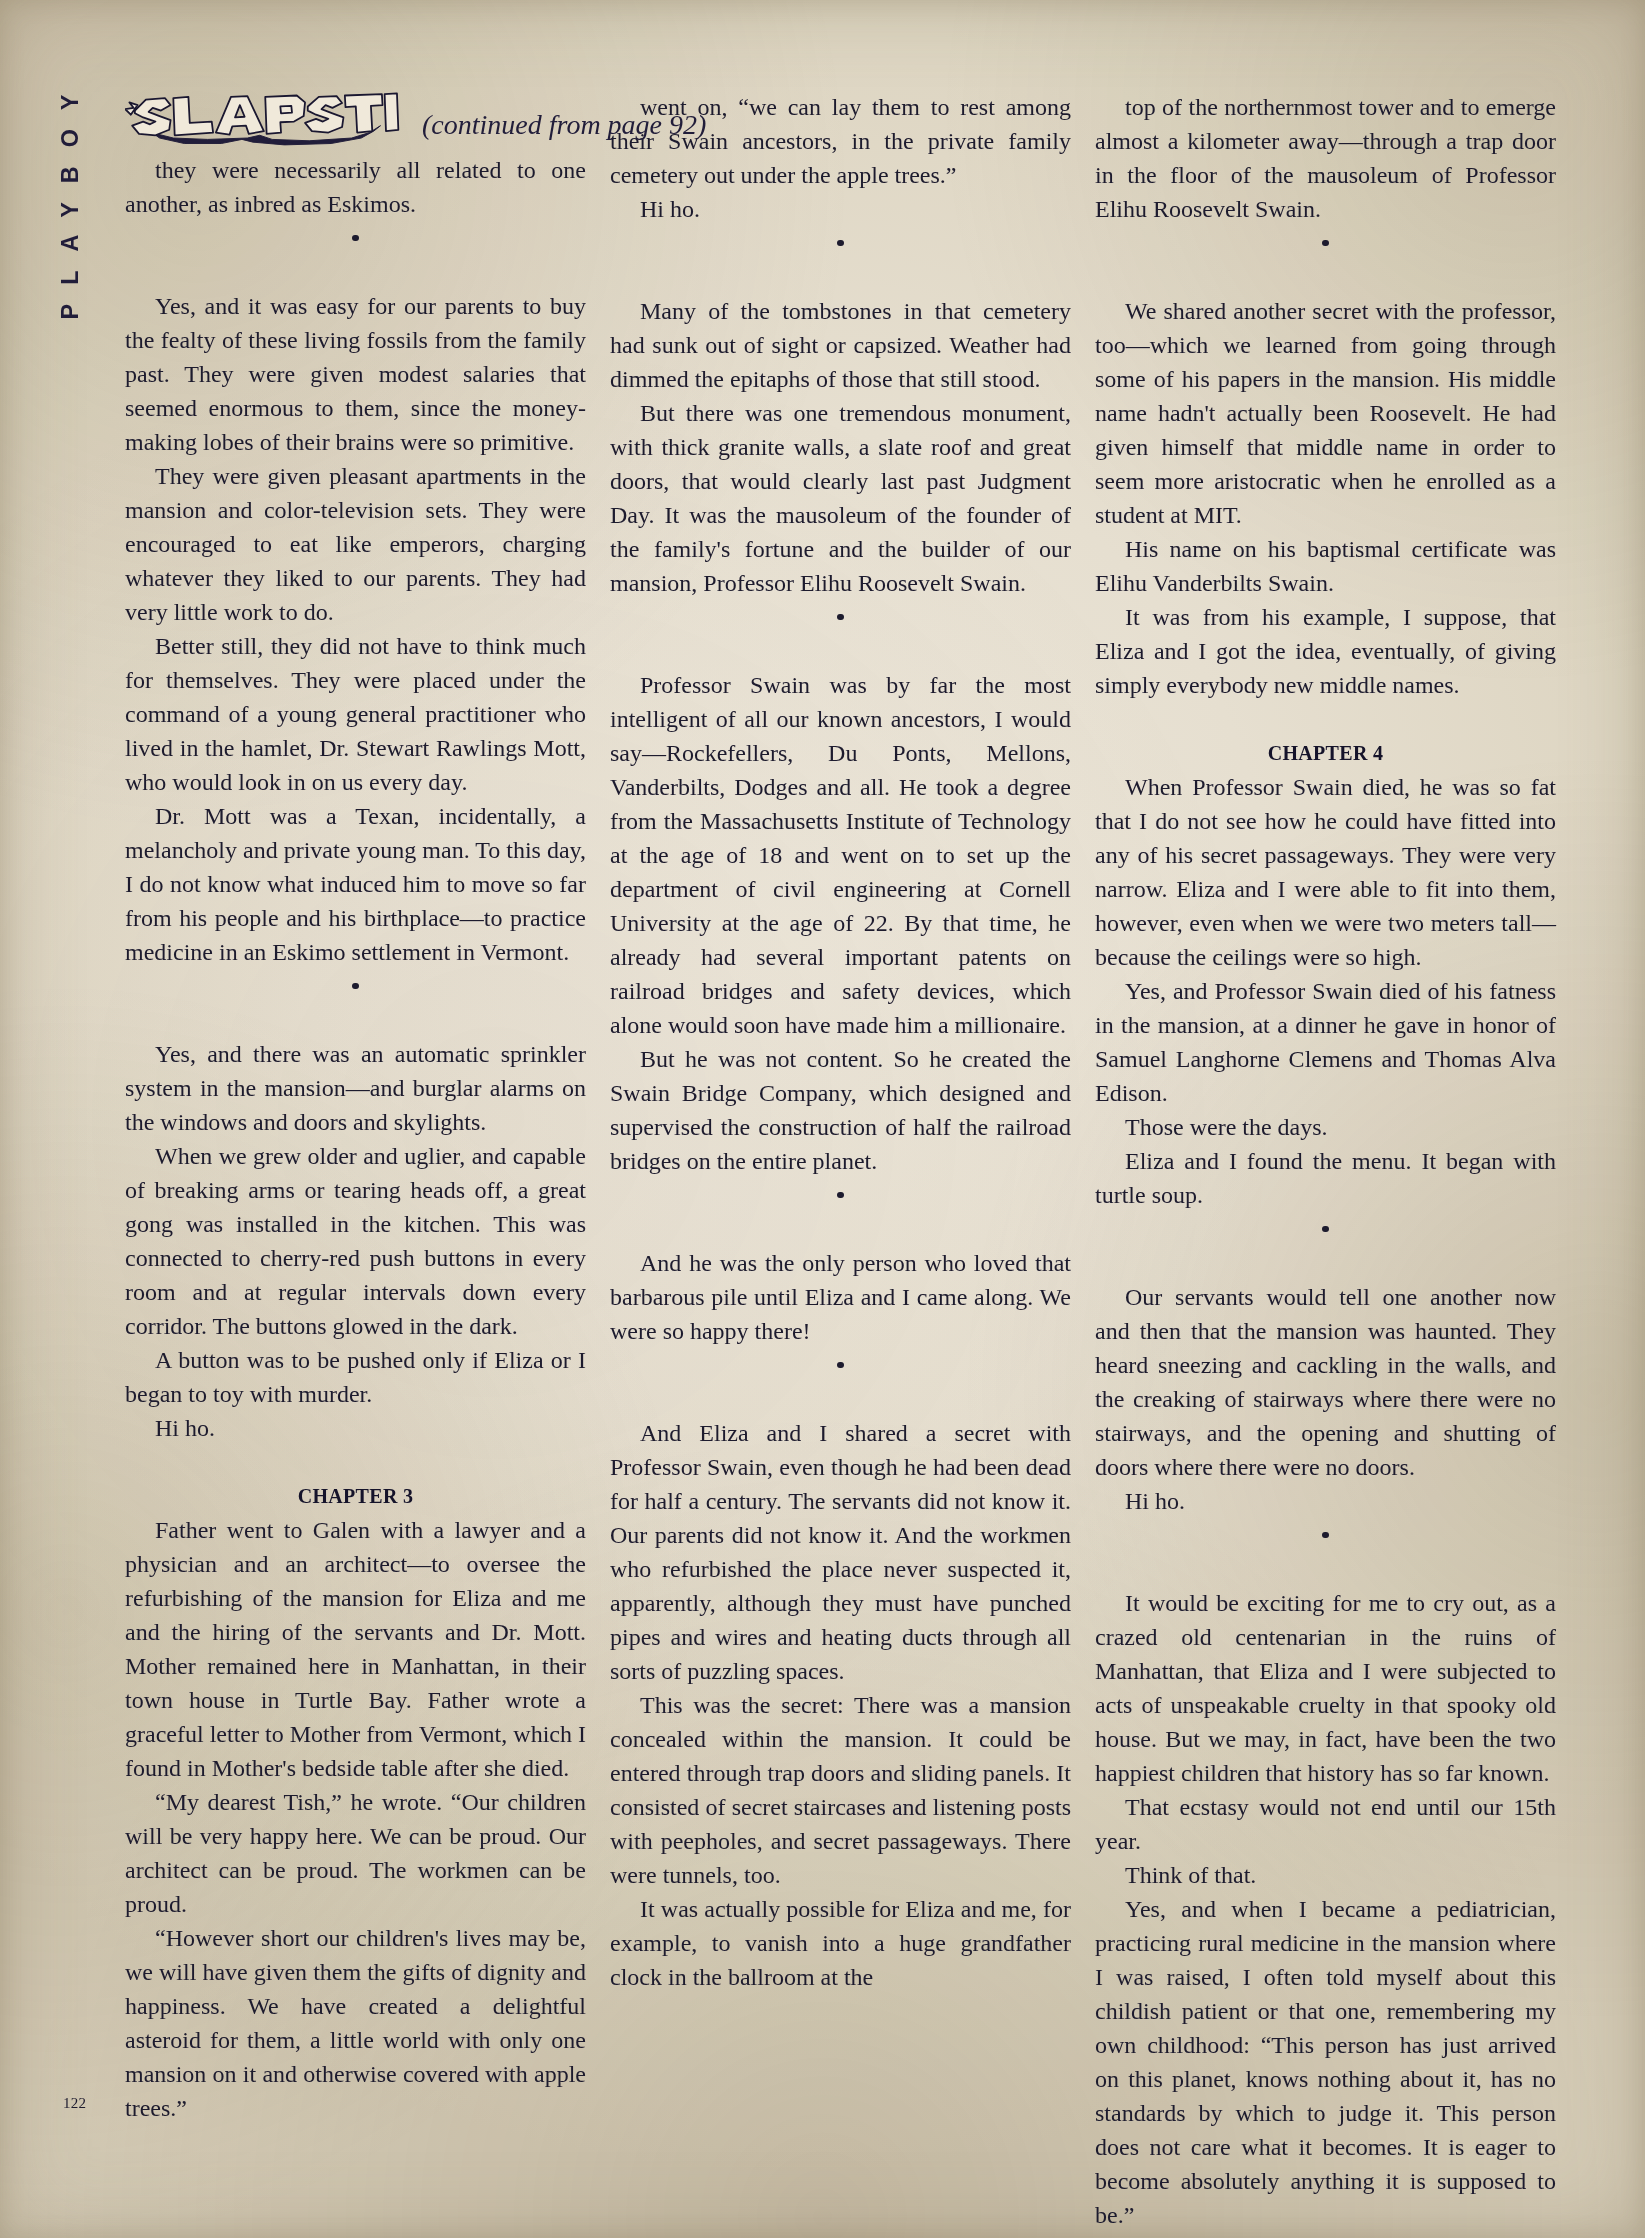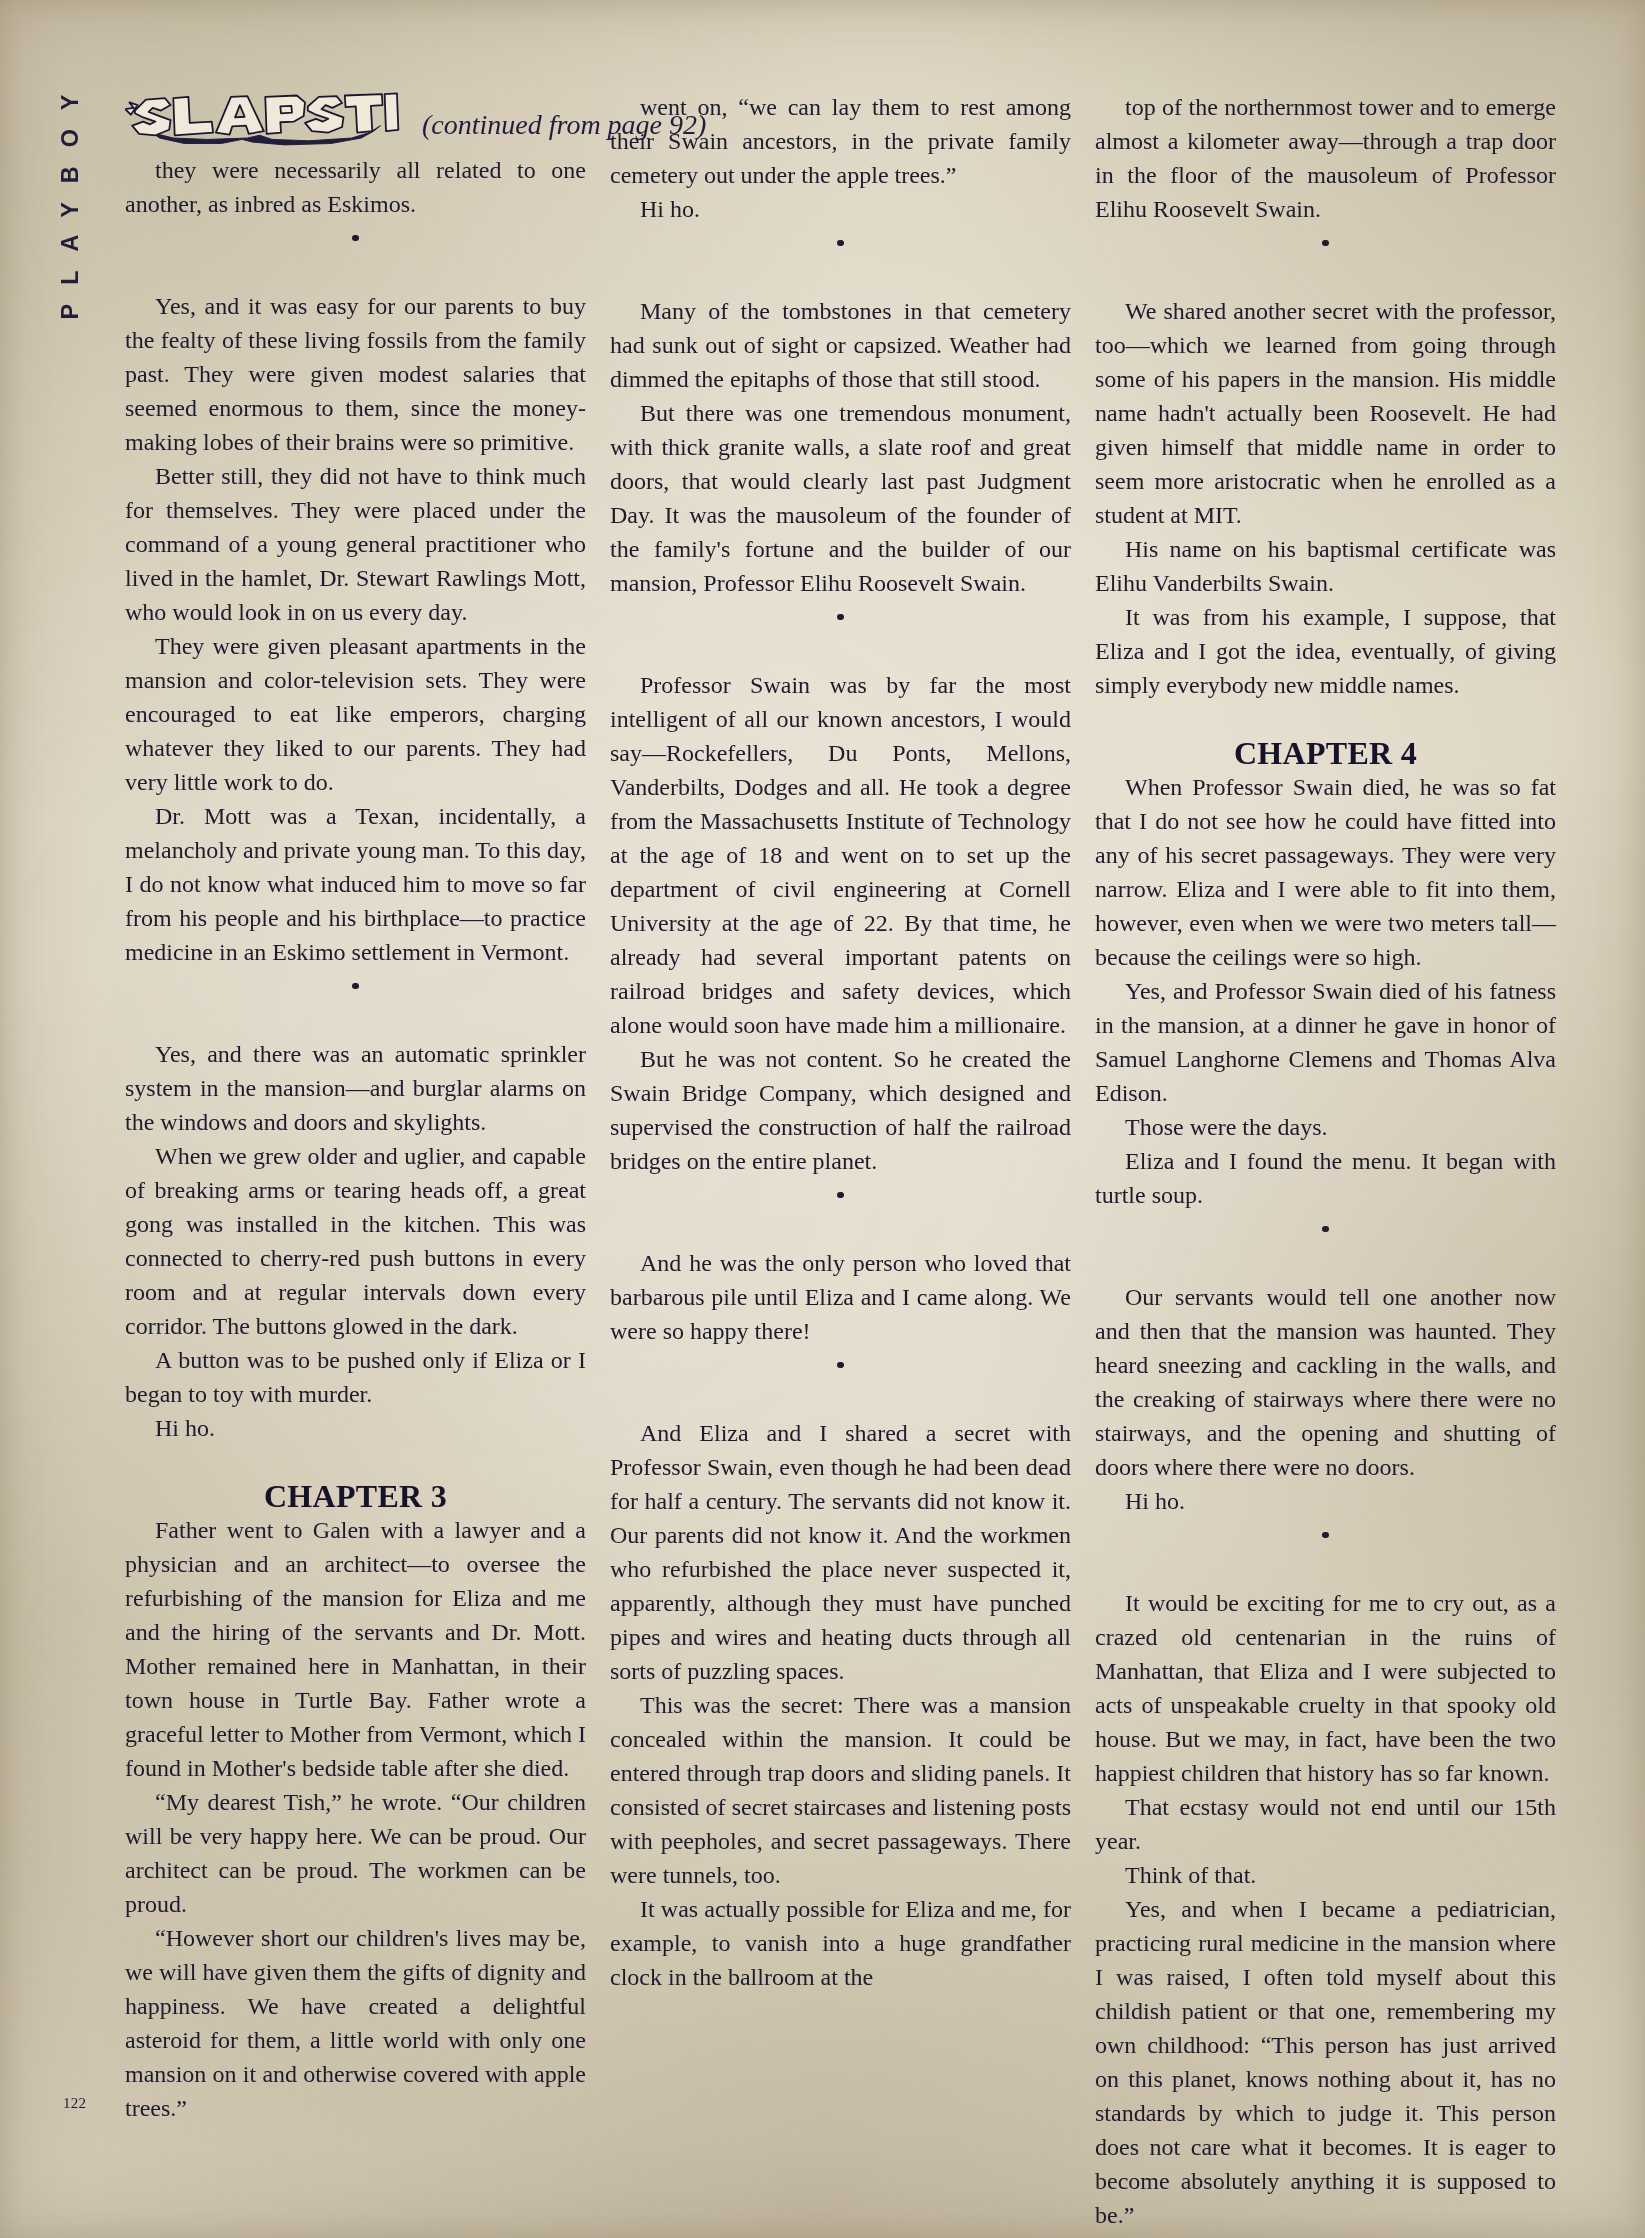--- a/index.html
+++ b/index.html
@@ -153,21 +153,21 @@
     height: 6.2px;
     border-radius: 50%;
     background: #1d1b2e;
     font-style: normal;
   }
 
   .chapter-head {
     margin: 0;
     text-align: center;
     font-weight: 700;
-    font-size: 32px;
+    font-size: 20px;
     line-height: 34px;
     letter-spacing: 0.3px;
     color: #15132a;
   }
   .chapter-gap-before { height: 34px; }
 
   
   .folio {
     position: absolute;
     left: 63px;
@@ -232,22 +232,22 @@
   </div>
 
   <div class="columns">
     <div class="col c1">
         <p class="body">they were necessarily all related to one another, as inbred as Eskimos.</p>
         <div class="dot-sep">
           <i></i>
         </div>
         <div style="height: 34px;"></div>
         <p class="body">Yes, and it was easy for our parents to buy the fealty of these living fossils from the family past. They were given modest salaries that seemed enormous to them, since the money-making lobes of their brains were so primitive.</p>
+        <p class="body">They were given pleasant apartments in the mansion and color-television sets. They were encouraged to eat like emperors, charging whatever they liked to our parents. They had very little work to do.</p>
         <p class="body">Better still, they did not have to think much for themselves. They were placed under the command of a young general practitioner who lived in the hamlet, Dr. Stewart Rawlings Mott, who would look in on us every day.</p>
-        <p class="body">They were given pleasant apartments in the mansion and color-television sets. They were encouraged to eat like emperors, charging whatever they liked to our parents. They had very little work to do.</p>
         <p class="body">Dr. Mott was a Texan, incidentally, a melancholy and private young man. To this day, I do not know what induced him to move so far from his people and his birthplace—to practice medicine in an Eskimo settlement in Vermont.</p>
         <div class="dot-sep">
           <i></i>
         </div>
         <div style="height: 34px;"></div>
         <p class="body">Yes, and there was an automatic sprinkler system in the mansion—and burglar alarms on the windows and doors and skylights.</p>
         <p class="body">When we grew older and uglier, and capable of breaking arms or tearing heads off, a great gong was installed in the kitchen. This was connected to cherry-red push buttons in every room and at regular intervals down every corridor. The buttons glowed in the dark.</p>
         <p class="body">A button was to be pushed only if Eliza or I began to toy with murder.</p>
         <p class="body">Hi ho.</p>
         <div class="chapter-gap-before"></div>

